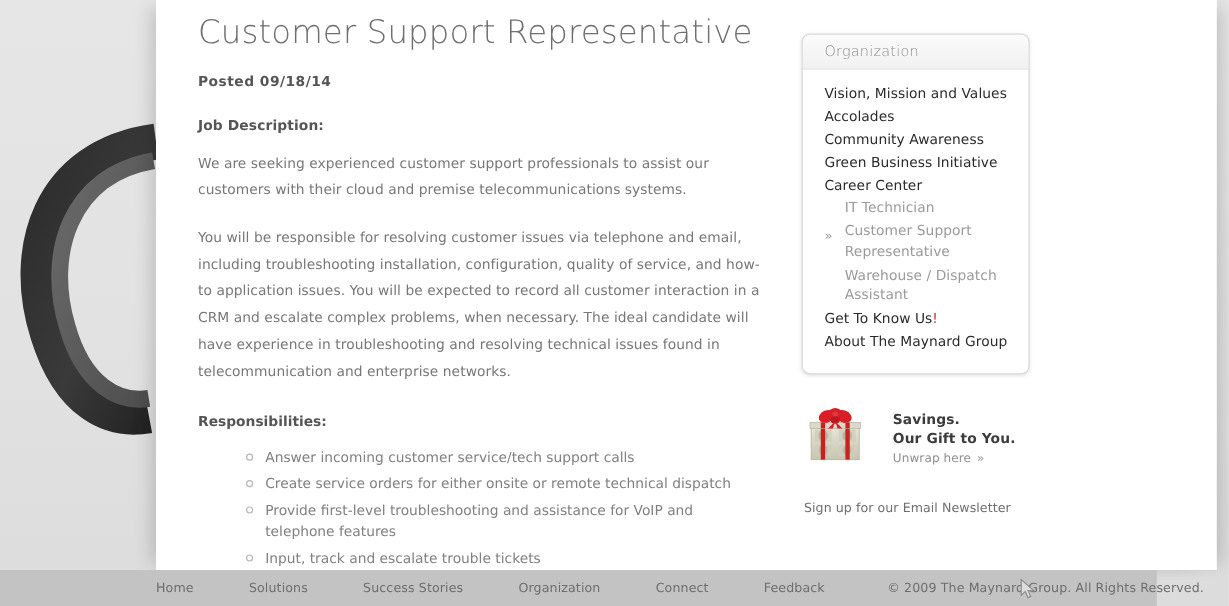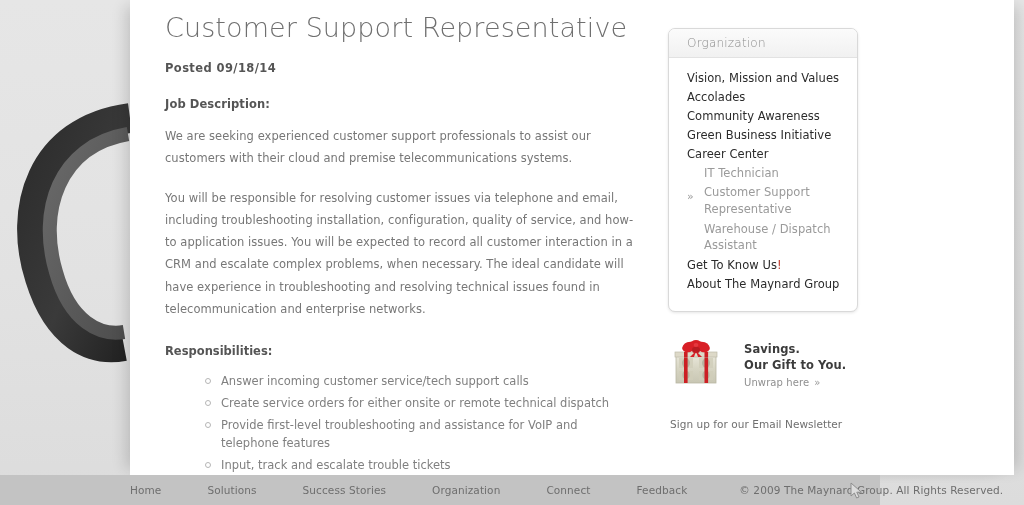--- a/index.html
+++ b/index.html
@@ -120,21 +120,21 @@
   }
   .news-go{
     margin-left:4px;width:26px;height:20px;border:0;cursor:pointer;
     background:#7d7d7d;color:#fff;font-size:8.5px;font-weight:bold;
     letter-spacing:.4px;font-family:"DejaVu Sans",sans-serif;
     display:flex;align-items:center;justify-content:center;
   }
 
   
   .footer{
-    position:absolute;left:0;bottom:0;width:880px;height:30px;
+    position:absolute;left:0;bottom:0;width:964px;height:30px;
     background:#c3c3c3;z-index:5;
     display:flex;align-items:center;
   }
   .footer-inner{
     width:760px;margin-left:130px;display:flex;align-items:center;
     font-size:10.5px;color:#6e6e6e;
   }
   .f-link{
     color:#6e6e6e;text-decoration:none;margin-right:46px;letter-spacing:.1px;
     white-space:nowrap;

